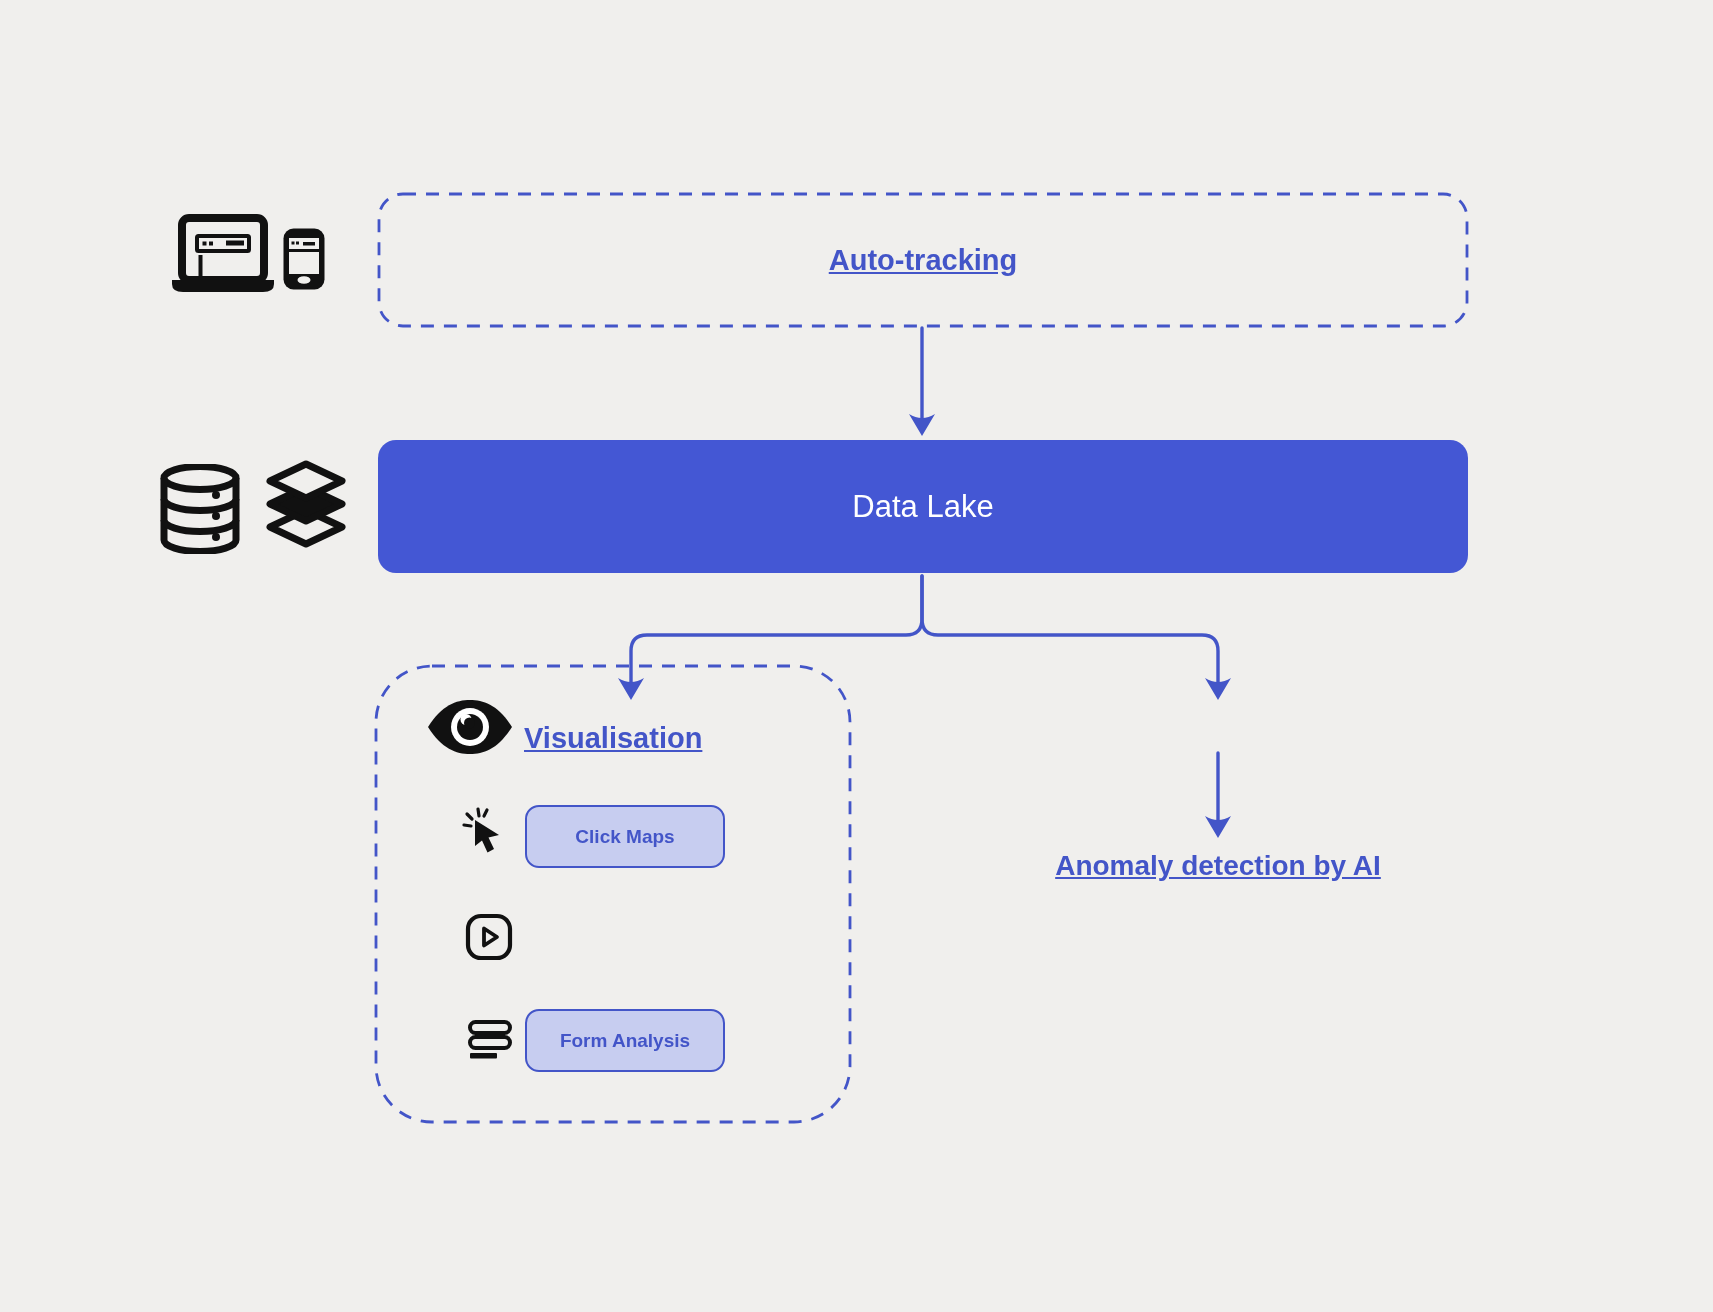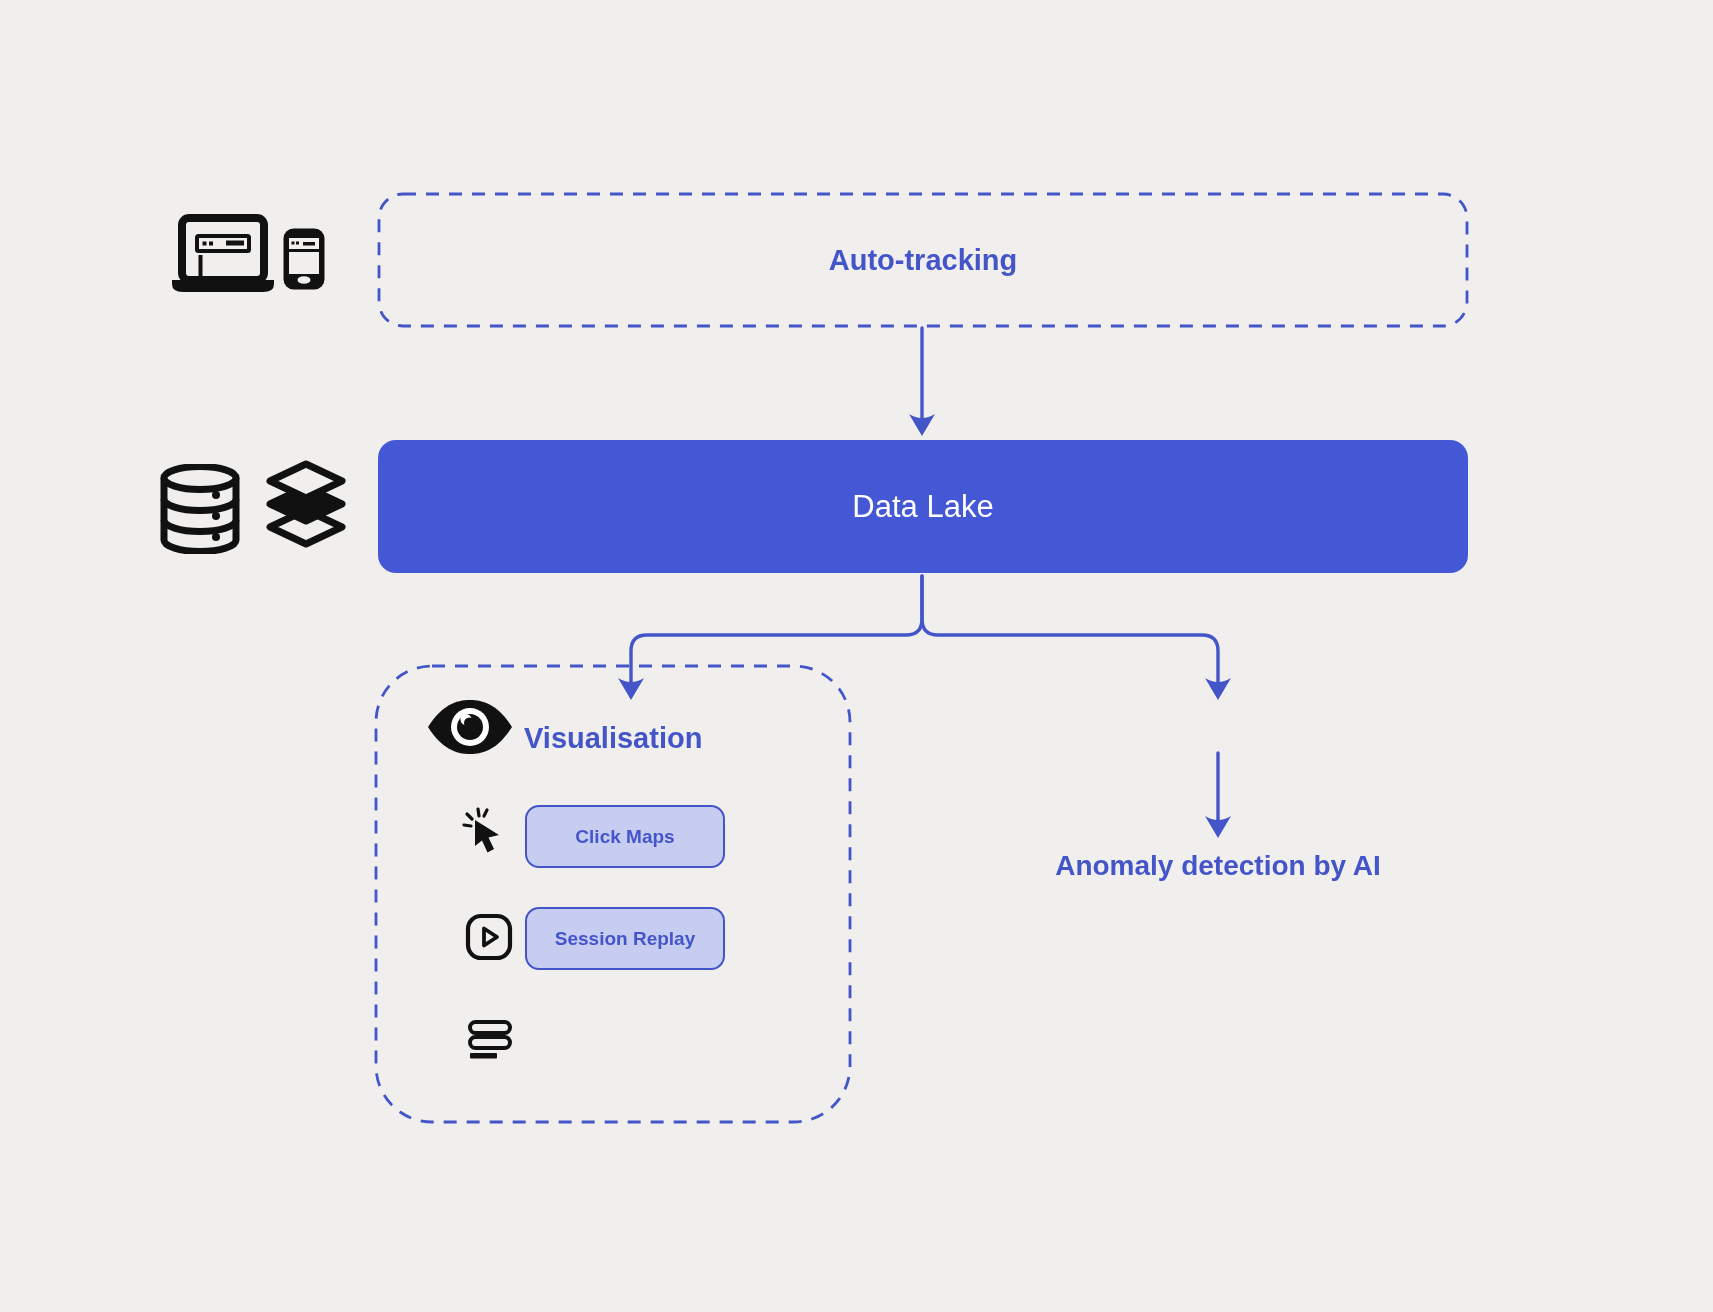--- a/index.html
+++ b/index.html
@@ -12,21 +12,21 @@
   }
   *{margin:0;padding:0;box-sizing:border-box;}
   body{background:var(--background);font-family:"Liberation Sans","DejaVu Sans",sans-serif;}
   .canvas{position:relative;width:1713px;height:1312px;background:var(--background);overflow:hidden;}
   .abs{position:absolute;}
   svg{display:block;}
   .overlay{position:absolute;left:0;top:0;}
   .conn{stroke:var(--accent-blue);stroke-width:3.4;fill:none;stroke-linecap:round;}
   .dashbox{stroke:var(--accent-blue);stroke-width:2.8;fill:none;stroke-dasharray:13 10;}
   .ahead{fill:var(--accent-blue);stroke:none;}
-  .blue-label{color:var(--accent-blue);font-weight:700;}
+  .blue-label{color:var(--accent-blue);font-weight:700;text-decoration:underline;}
   .node-text{display:flex;align-items:center;justify-content:center;text-align:center;}
   .auto-label{left:379px;top:194px;width:1088px;height:132px;font-size:29px;}
   .datalake{left:378px;top:440px;width:1090px;height:133px;background:var(--data-lake-fill);
     border-radius:18px;color:var(--white-text);font-size:31px;font-weight:400;}
   .vis-heading{left:524px;top:709px;width:260px;height:38px;font-size:29px;justify-content:flex-start;text-align:left;margin-top:10px;}
   .retro-label{left:1018px;top:711px;width:400px;height:34px;font-size:28px;}
   .anomaly-label{left:998px;top:849px;width:440px;height:34px;font-size:28px;}
   .tool-btn{left:525px;width:200px;height:63px;background:var(--button-fill);
     border:2.5px solid var(--accent-blue);border-radius:14px;color:var(--accent-blue);
     font-size:19px;font-weight:700;display:flex;align-items:center;justify-content:center;}
@@ -118,27 +118,27 @@
     <path class="ic-fill" d="M13,14 L37,29 L26.5,31.5 L32,43 L25.5,46.5 L20,34.5 L13,40 Z" stroke="#111111" stroke-width="2" stroke-linejoin="round"></path>
   </svg>
   <div class="abs node-text tool-btn" style="top:805px">
     <span>Click Maps</span>
   </div>
 
   <svg class="abs" style="left:464px;top:912px" width="50" height="50" viewBox="0 0 50 50">
     <rect class="ic-stroke" x="4" y="4" width="42" height="42" rx="13" stroke-width="4.2"></rect>
     <path class="ic-stroke" d="M20,16.5 L33,25 L20,33.5 Z" stroke-width="3.8" stroke-linejoin="round"></path>
   </svg>
-  <div class="abs node-text tool-btn" style="top:907px">
-    <span>Session Replay</span>
-  </div>
 
   <svg class="abs" style="left:468px;top:1020px" width="44" height="42" viewBox="0 0 44 42">
     <rect class="ic-stroke" x="2" y="2" width="40" height="11" rx="5.5" stroke-width="4"></rect>
     <rect class="ic-stroke" x="2" y="17" width="40" height="11" rx="5.5" stroke-width="4"></rect>
     <rect class="ic-fill" x="2" y="33" width="27" height="5.5" rx="1"></rect>
   </svg>
+  <div class="abs node-text tool-btn" style="top:1009px">
+    <span>Form Analysis</span>
+  </div>
 
   <div class="abs node-text blue-label anomaly-label">
     <span>Anomaly detection by AI</span>
   </div>
 
 </div>
 
 </body></html>

